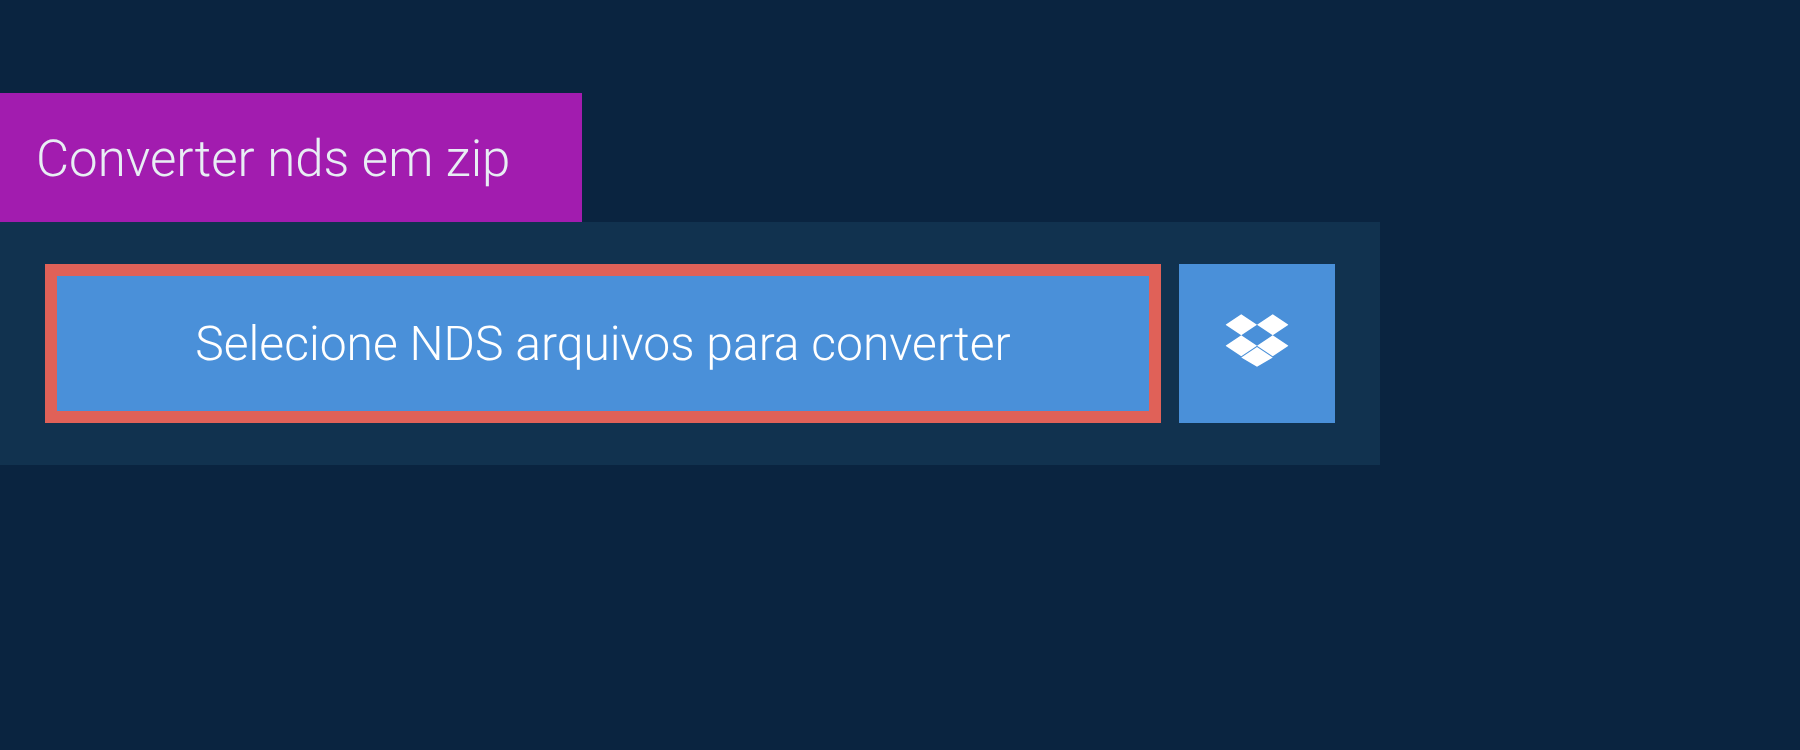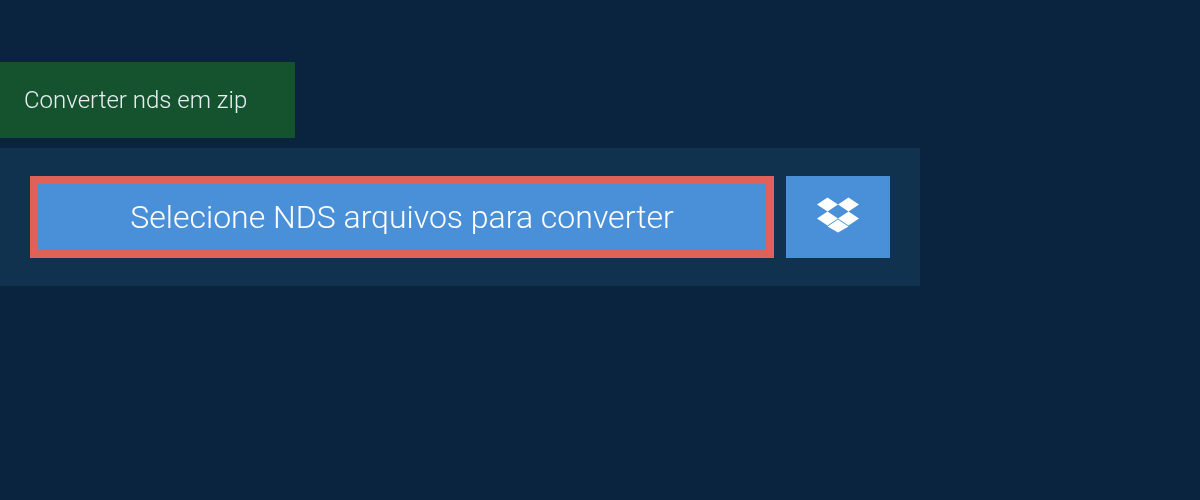--- a/index.html
+++ b/index.html
@@ -11,44 +11,44 @@
       width: 1200px;
       height: 500px;
       background: #0a2440;
       font-family: -apple-system, BlinkMacSystemFont, "Segoe UI", Roboto, sans-serif;
       position: relative;
     }
     .header-tab {
       position: absolute;
       top: 62px;
       left: 0;
-      background: #14532d;
+      background: #a21caf;
       padding: 24px 48px 24px 24px;
       color: #e8eef4;
-      font-size: 24px;
+      font-size: 34px;
       font-weight: 300;
     }
     .upload-panel {
       position: absolute;
       top: 148px;
       left: 0;
       width: 920px;
       background: #11324f;
       padding: 28px 30px;
       display: flex;
       gap: 12px;
     }
     .select-button {
       flex: 1;
       background: #4a90d9;
       border: 8px solid #e06158;
       color: #ffffff;
       font-size: 32px;
       font-weight: 300;
-      padding: 14px 20px;
+      padding: 26px 20px;
       text-align: center;
       cursor: pointer;
       display: flex;
       align-items: center;
       justify-content: center;
     }
     .dropbox-button {
       width: 104px;
       background: #4a90d9;
       display: flex;

